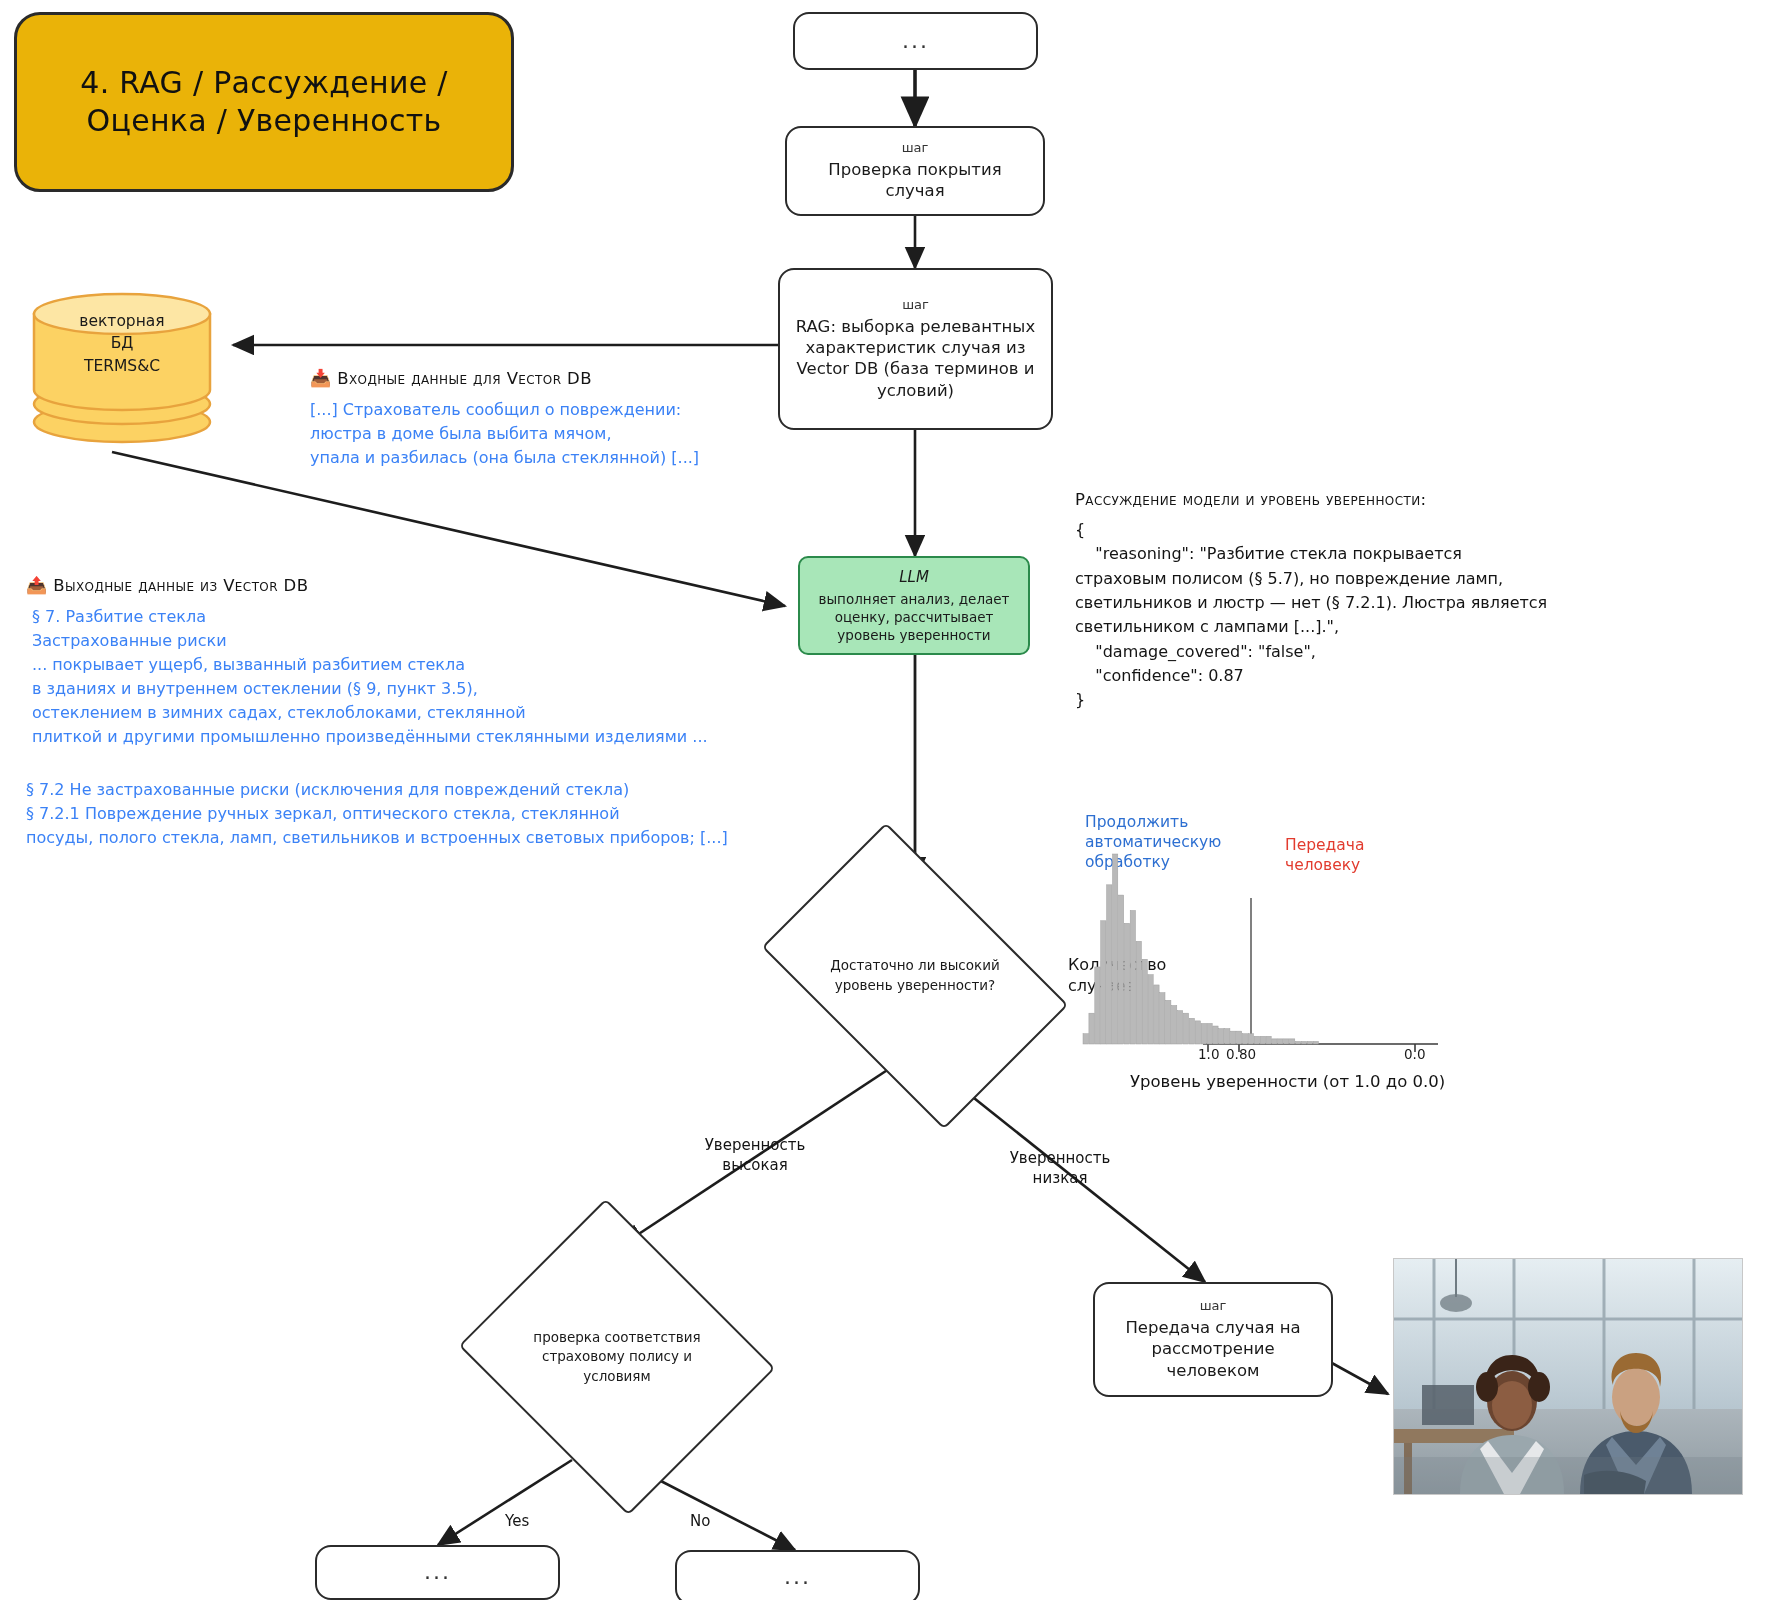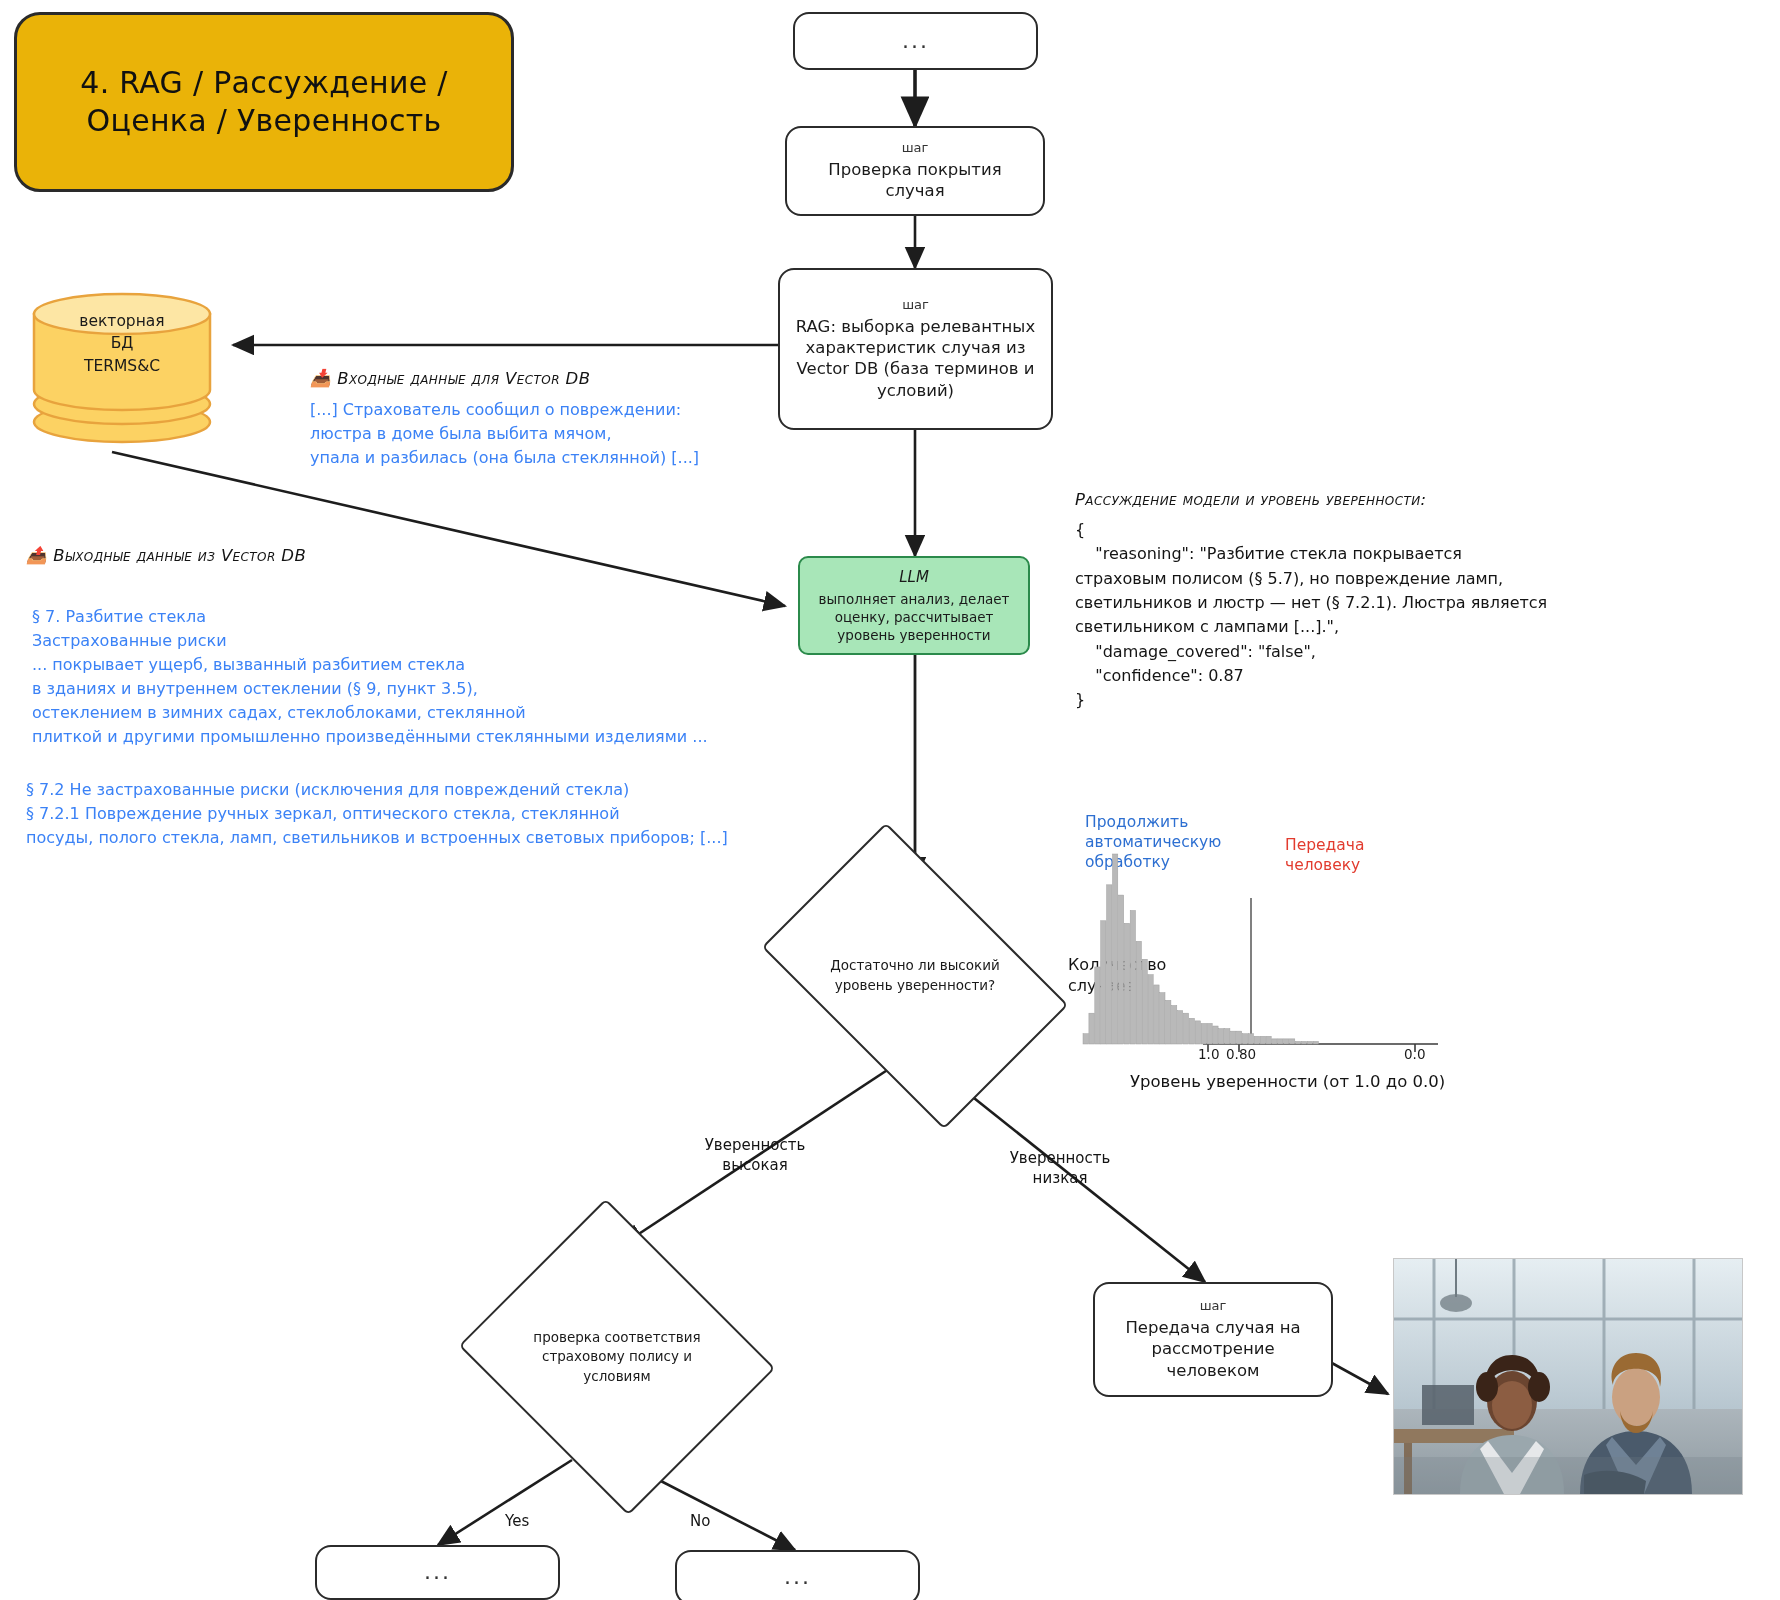--- a/index.html
+++ b/index.html
@@ -146,21 +146,20 @@
     line-height: 1.5;
     color: #3b82f6;
     white-space: pre-wrap;
   }
   .text-head {
     position: absolute;
     font-size: 16.5px;
     font-variant: small-caps;
     letter-spacing: 0.4px;
     color: #141414;
-    font-style: italic;
   }
   .emoji {
     font-size: 17px;
   }
   .mono-json {
     position: absolute;
     font-size: 16px;
     line-height: 1.52;
     color: #141414;
     white-space: pre-wrap;
@@ -347,21 +346,21 @@
   <div class="small-lbl" style="left:690px; top:1512px;">No</div>
 
   <div class="text-head" style="left:310px; top:368px;">
     <span class="emoji">📥</span>
     <span>Входные данные для Vector DB</span>
   </div>
   <div class="text-block" style="left:310px; top:398px; width:520px;">[...] Страхователь сообщил о повреждении:
 люстра в доме была выбита мячом,
 упала и разбилась (она была стеклянной) [...]</div>
 
-  <div class="text-head" style="left:26px; top:545px;">
+  <div class="text-head" style="left:26px; top:575px;">
     <span class="emoji">📤</span>
     <span>Выходные данные из Vector DB</span>
   </div>
   <div class="text-block" style="left:32px; top:605px; width:810px;">§ 7. Разбитие стекла
 Застрахованные риски
 ... покрывает ущерб, вызванный разбитием стекла
 в зданиях и внутреннем остеклении (§ 9, пункт 3.5),
 остеклением в зимних садах, стеклоблоками, стеклянной
 плиткой и другими промышленно произведёнными стеклянными изделиями ...</div>
   <div class="text-block" style="left:26px; top:778px; width:830px;">§ 7.2 Не застрахованные риски (исключения для повреждений стекла)

